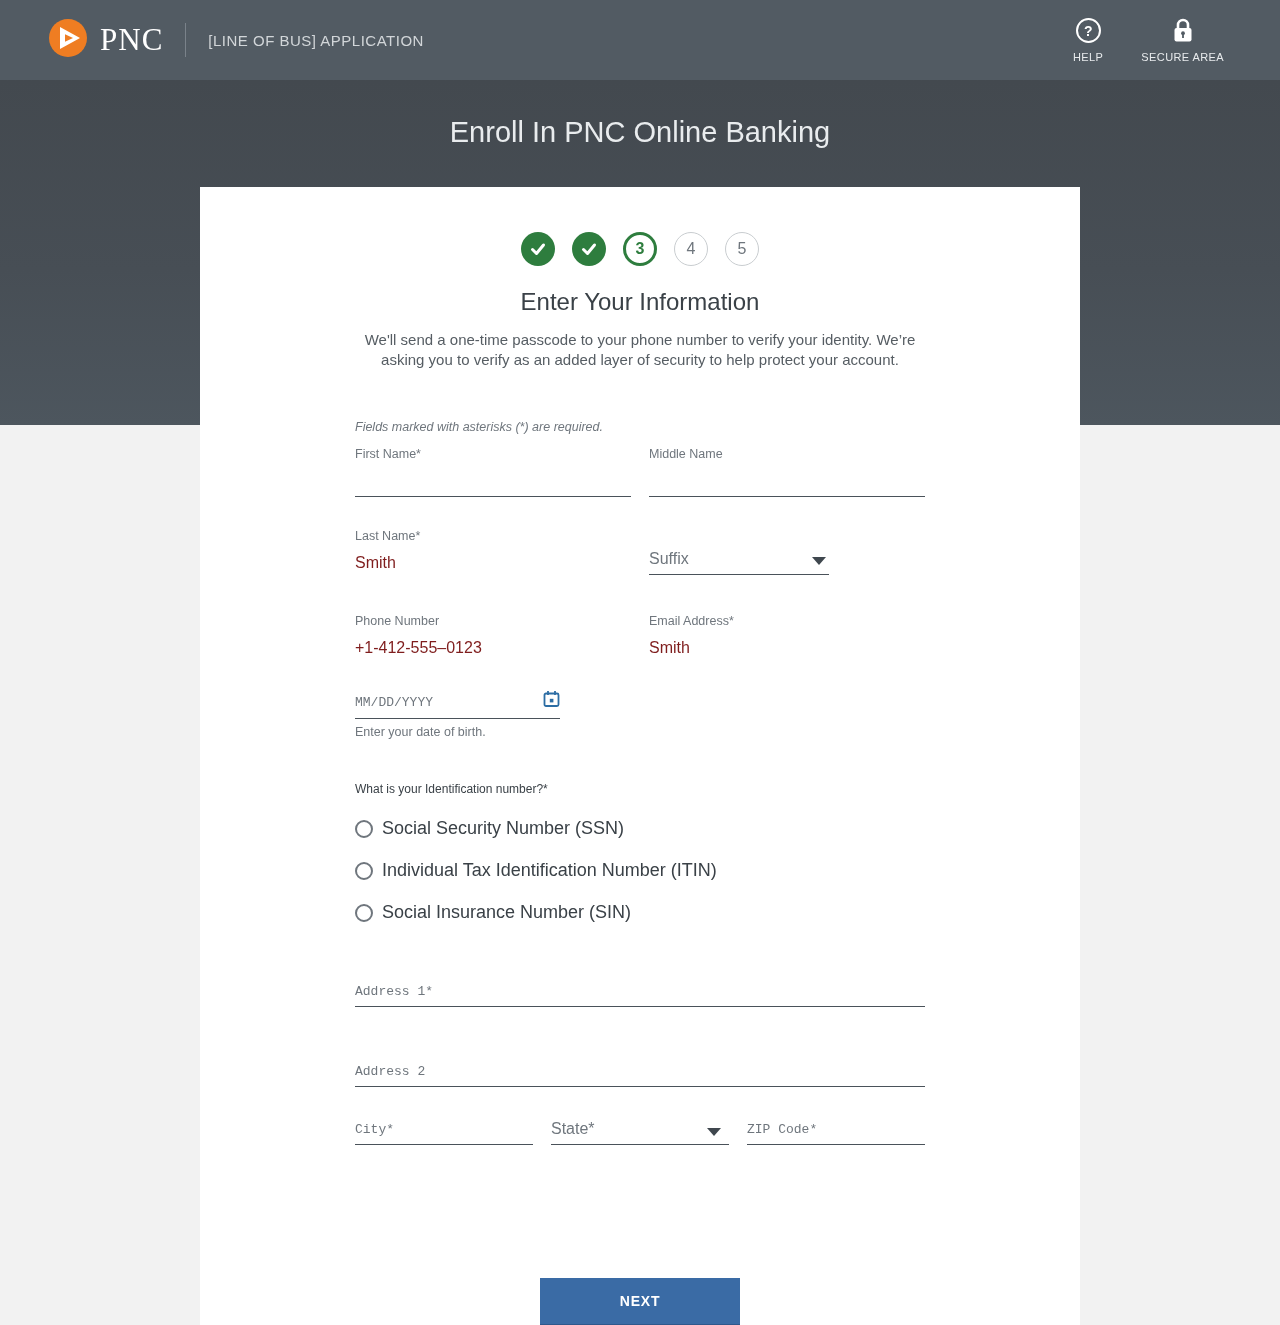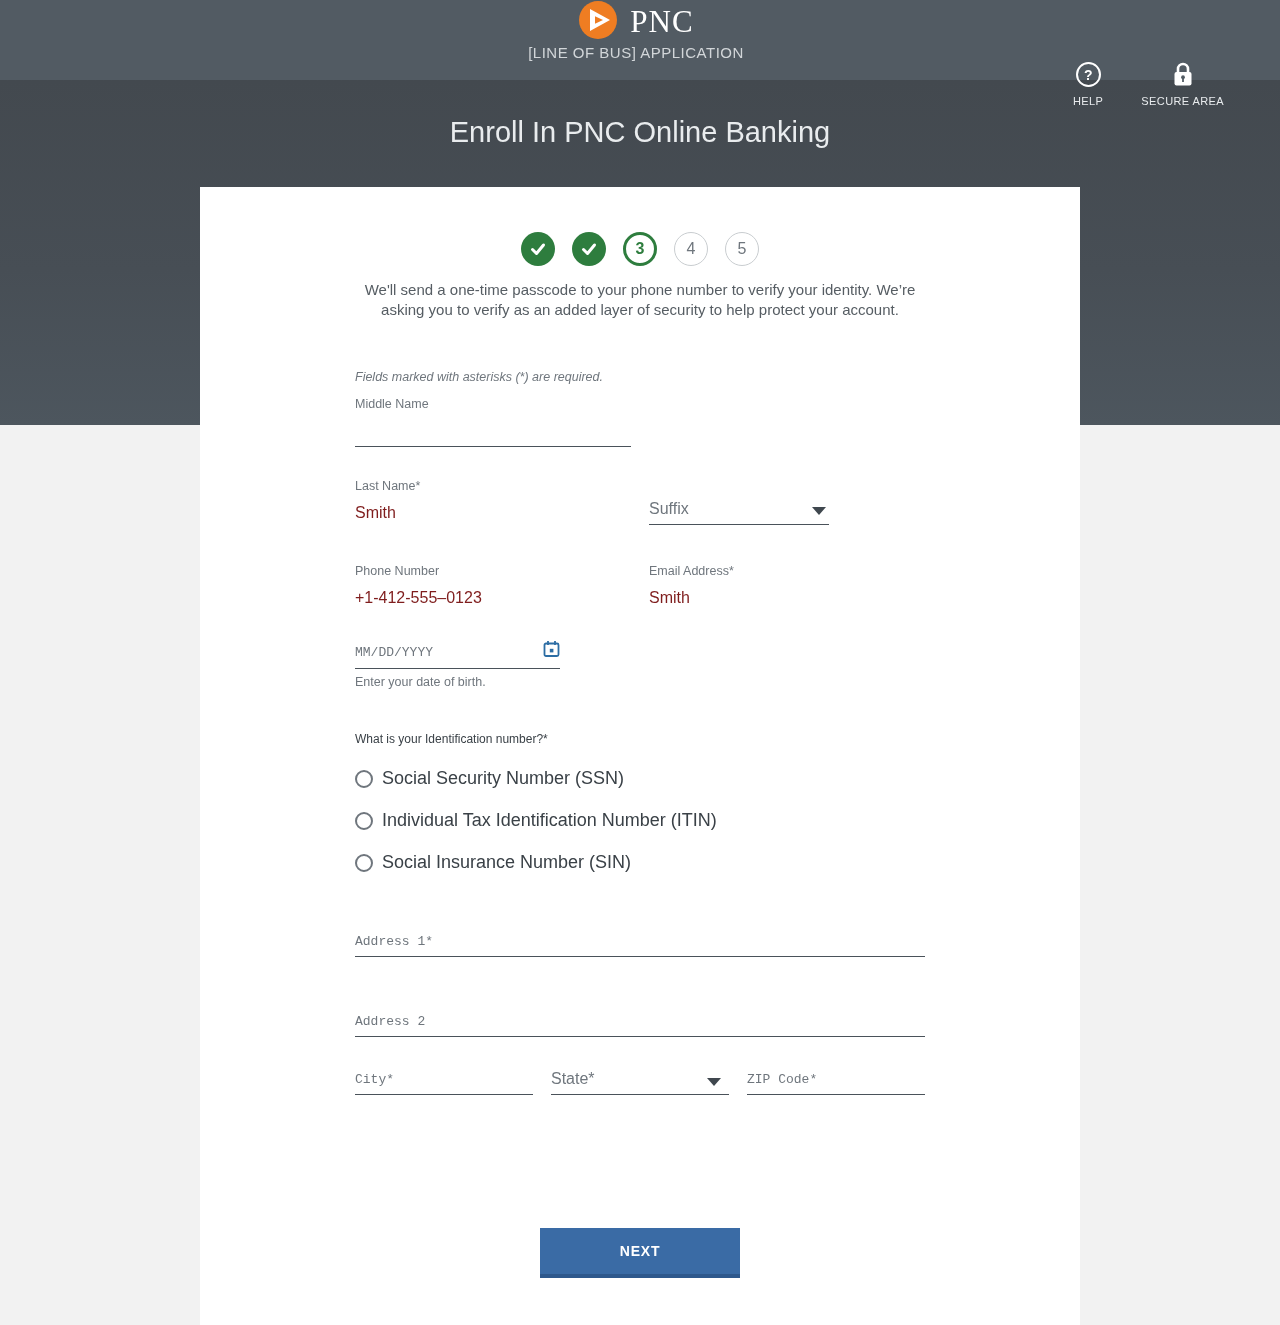--- a/index.html
+++ b/index.html
@@ -8,21 +8,20 @@
     font-family:"Liberation Sans", sans-serif;
     background:#F2F2F2;
     color:#3A4147;
   }
 
   
   .header {
     height:80px; background:#525B63;
     display:flex; align-items:center;
     padding:0 56px 0 48px;
-    flex-direction:column;
   }
   .logo { display:flex; align-items:center; gap:12px; }
   .logo-text {
     font-family:"Liberation Serif", serif;
     font-size:31px; color:#FFFFFF; letter-spacing:1px; font-weight:400;
   }
   .header-divider { width:1px; height:34px; background:#7A828A; margin:0 22px; }
   .app-title { font-size:15px; color:#D2D6D9; letter-spacing:.5px; }
   .header-right { margin-left:auto; display:flex; gap:38px; }
   .header-item {
@@ -190,26 +189,31 @@
     <span class="step complete">
       <svg width="20" height="20" viewBox="0 0 20 20">
           <polyline points="4.5,10.5 8.5,14.5 15.5,6" fill="none" stroke="#FFFFFF" stroke-width="3" stroke-linecap="round" stroke-linejoin="round"></polyline>
         </svg>
     </span>
     <span class="step active">3</span>
     <span class="step todo">4</span>
     <span class="step todo">5</span>
   </div>
 
+  <div class="section-title">Enter Your Information</div>
   <div class="description">We'll send a one-time passcode to your phone number to verify your identity. We’re asking you to verify as an added layer of security to help protect your account.</div>
 
   <div class="form">
     <div class="note">Fields marked with asterisks (*) are required.</div>
 
     <div class="row-2 mb-32">
+      <div class="field">
+        <label class="f-label">First Name*</label>
+        <input class="u-input" type="text" value="" style="">
+      </div>
       <div class="field">
         <label class="f-label">Middle Name</label>
         <input class="u-input" type="text" value="" style="">
       </div>
     </div>
 
     <div class="row-2 mb-39">
       <div class="field">
         <label class="f-label">Last Name*</label>
         <input class="plain-input" type="text" value="Smith" style="">

